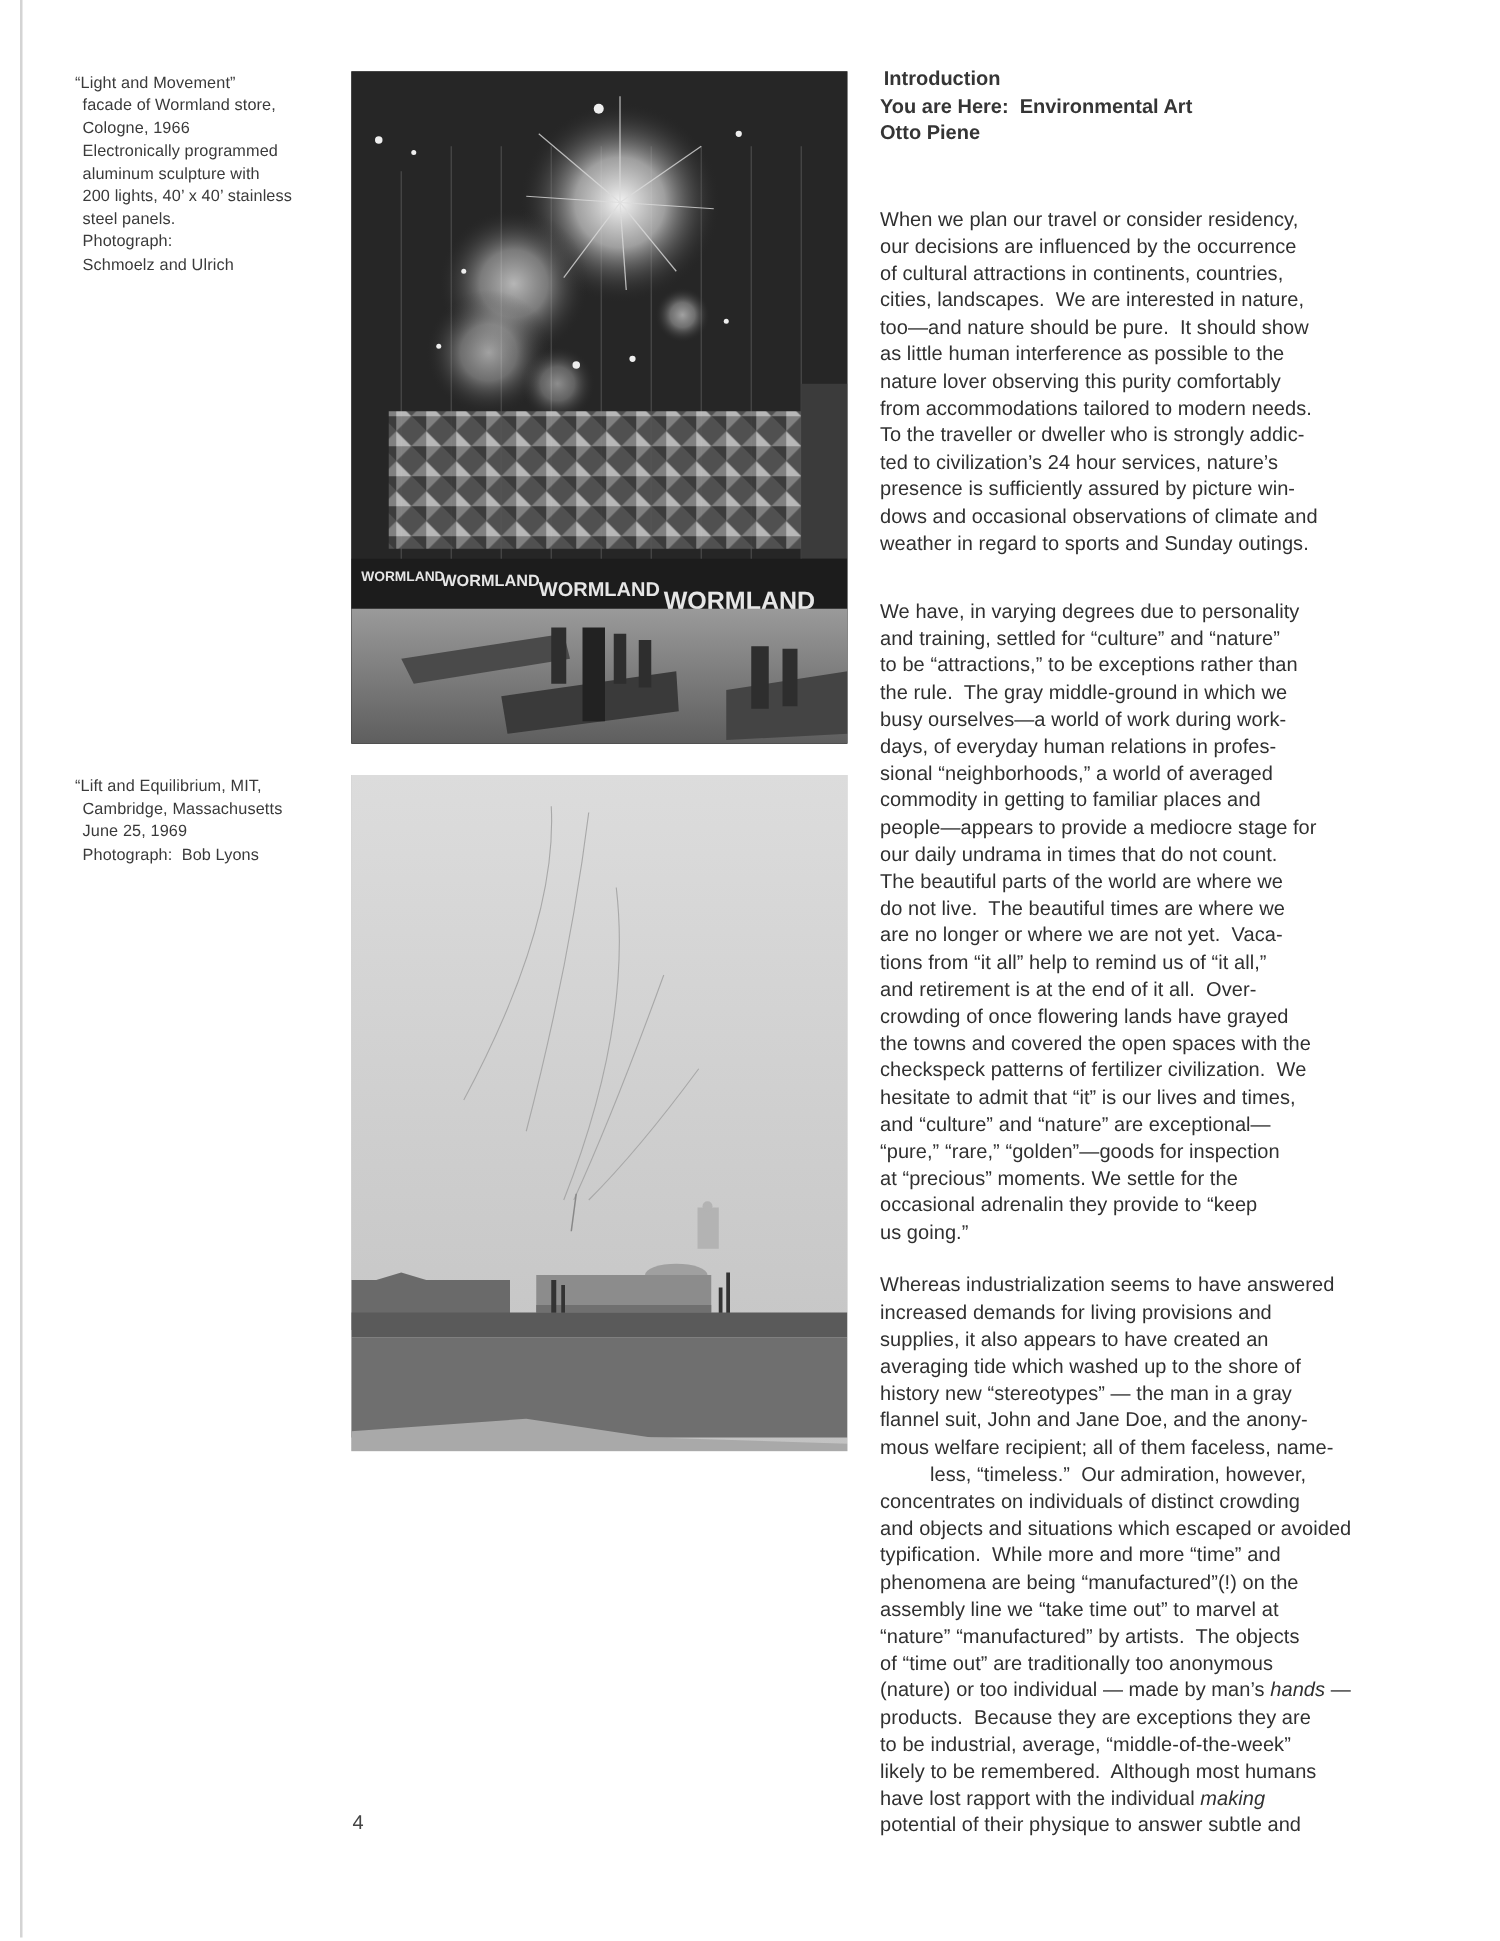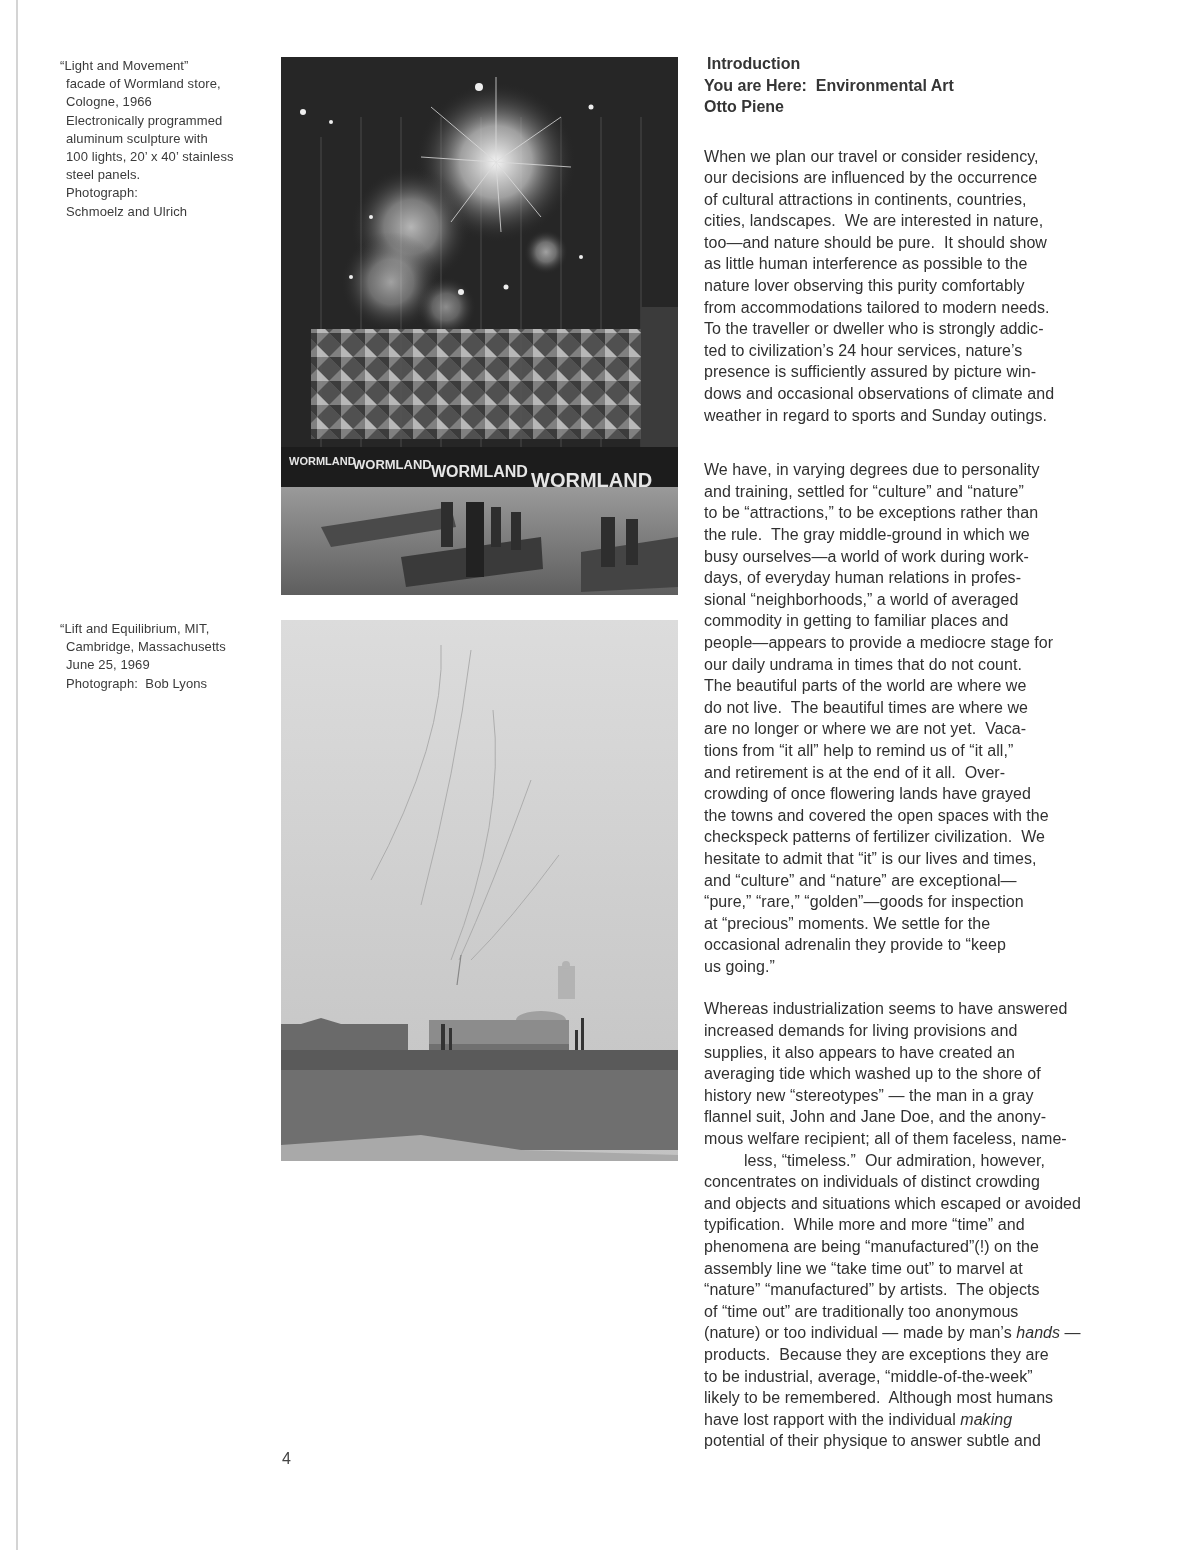--- a/index.html
+++ b/index.html
@@ -23,40 +23,40 @@
   .photo svg { display:block; width:100%; height:100%; }
 
   .page-num { position:absolute; left:282px; top:1450px; font-size:16px; color:#444; }
 
   .article { position:absolute; left:704px; top:53px; width:420px; }
   .article .hd {
     font-weight:bold; font-size:16px; line-height:21.5px; color:#353535; white-space:nowrap;
   }
   .article .hd.first { padding-left:3px; }
   .article .para { margin-top:33px; }
-  .article .para.p1 { margin-top:28px; }
+  .article .para.p1 { margin-top:48px; }
   .article .ln {
     font-size:16px; line-height:21.6px; color:#303030; white-space:nowrap; letter-spacing:0.05px;
   }
   .article .para.p2 { }
   .article .para.p3 { margin-top:21px; }
   em { font-style:italic; }
 </style>
 </head>
 <body>
 
 <div class="binding-line"></div>
 
 <div class="caption" id="cap1">
   <div style="white-space: pre;">“Light and Movement”</div>
   <div class="ind" style="white-space: pre;">facade of Wormland store,</div>
   <div class="ind" style="white-space: pre;">Cologne, 1966</div>
   <div class="ind" style="white-space: pre;">Electronically programmed</div>
   <div class="ind" style="white-space: pre;">aluminum sculpture with</div>
-  <div class="ind" style="white-space: pre;">100 lights, 20’ x 40’ stainless</div>
+  <div class="ind" style="white-space: pre;">200 lights, 40’ x 40’ stainless</div>
   <div class="ind" style="white-space: pre;">steel panels.</div>
   <div class="ind" style="white-space: pre;">Photograph:</div>
   <div class="ind" style="white-space: pre;">Schmoelz and Ulrich</div>
 </div>
 
 <div class="caption" id="cap2">
   <div style="white-space: pre;">“Lift and Equilibrium, MIT,</div>
   <div class="ind" style="white-space: pre;">Cambridge, Massachusetts</div>
   <div class="ind" style="white-space: pre;">June 25, 1969</div>
   <div class="ind" style="white-space: pre;">Photograph:  Bob Lyons</div>

